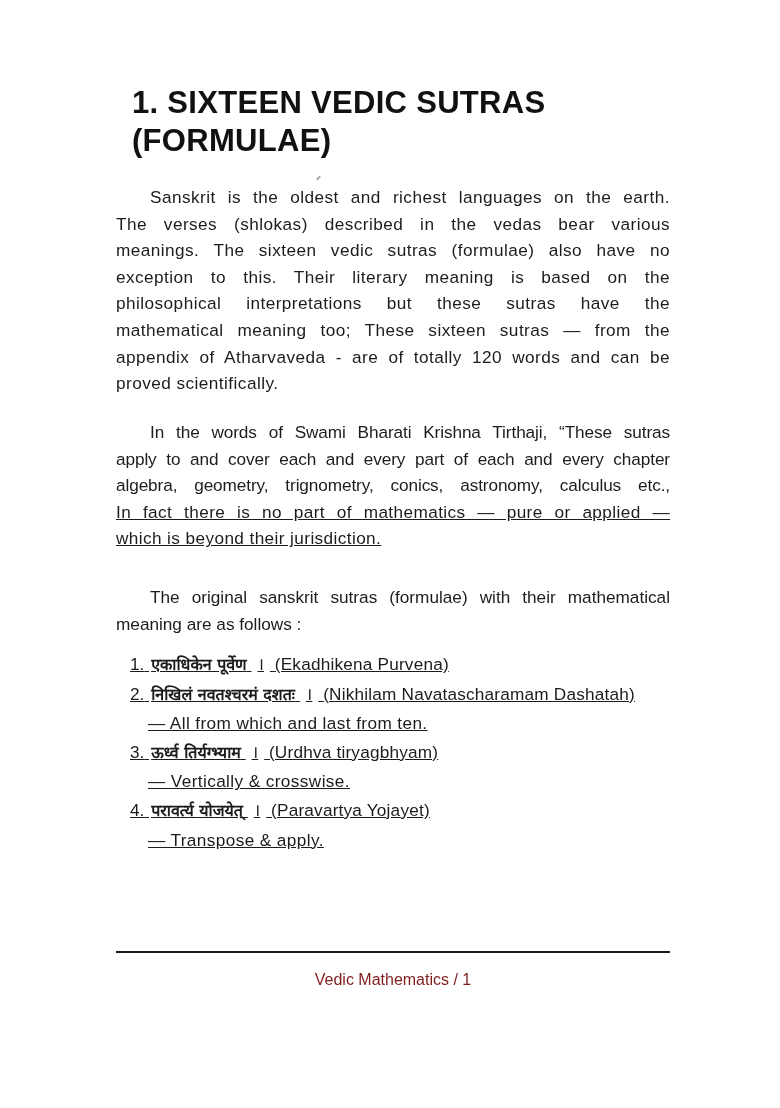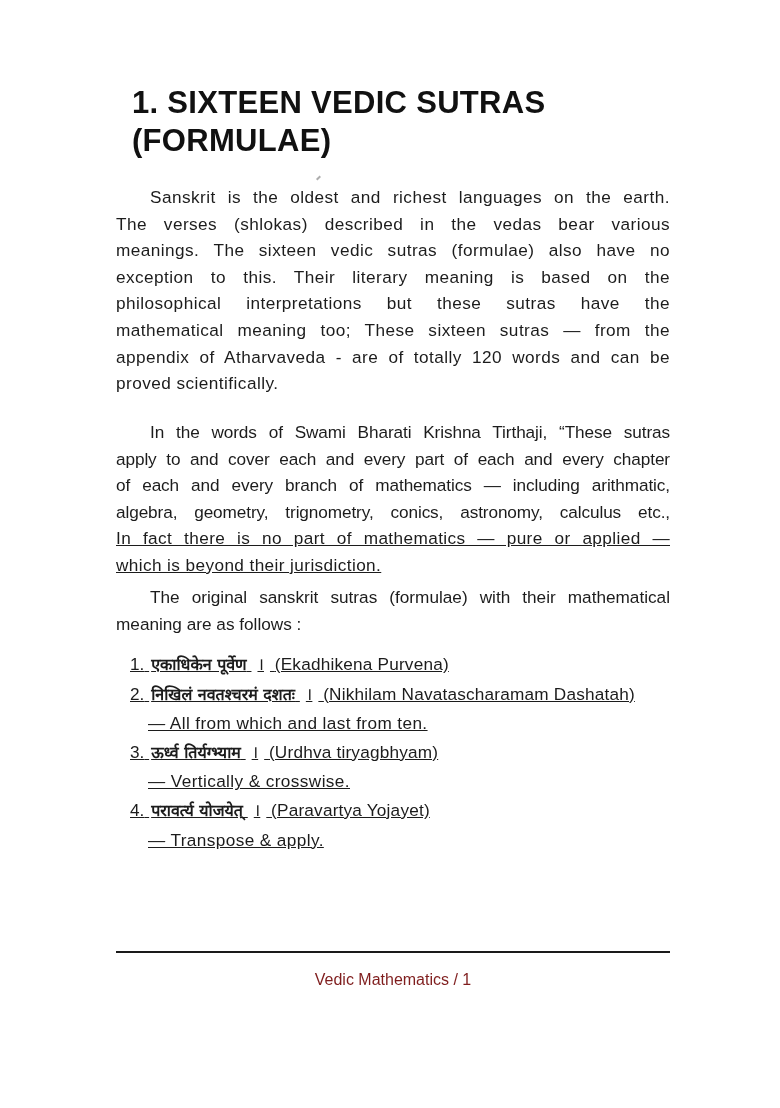--- a/index.html
+++ b/index.html
@@ -141,21 +141,20 @@
     <span class="line">exception to this. Their literary meaning is based on the</span>
     <span class="line">philosophical interpretations but these sutras have the</span>
     <span class="line">mathematical meaning too; These sixteen sutras — from the</span>
     <span class="line">appendix of Atharvaveda - are of totally 120 words and can be</span>
     <span class="line last">proved scientifically.</span>
   </p>
 
   <p class="para p2">
     <span class="line indent">In the words of Swami Bharati Krishna Tirthaji, “These sutras</span>
     <span class="line">apply to and cover each and every part of each and every chapter</span>
-    <span class="line">of each and every branch of mathematics — including arithmatic,</span>
     <span class="line">algebra, geometry, trignometry, conics, astronomy, calculus etc.,</span>
     <span class="line spaced">In fact there is no part of mathematics — pure or applied —</span>
     <span class="line last spaced">which is beyond their jurisdiction.</span>
   </p>
 
   <p class="para p3">
     <span class="line indent">The original sanskrit sutras (formulae) with their mathematical</span>
     <span class="line last">meaning are as follows :</span>
   </p>
 

